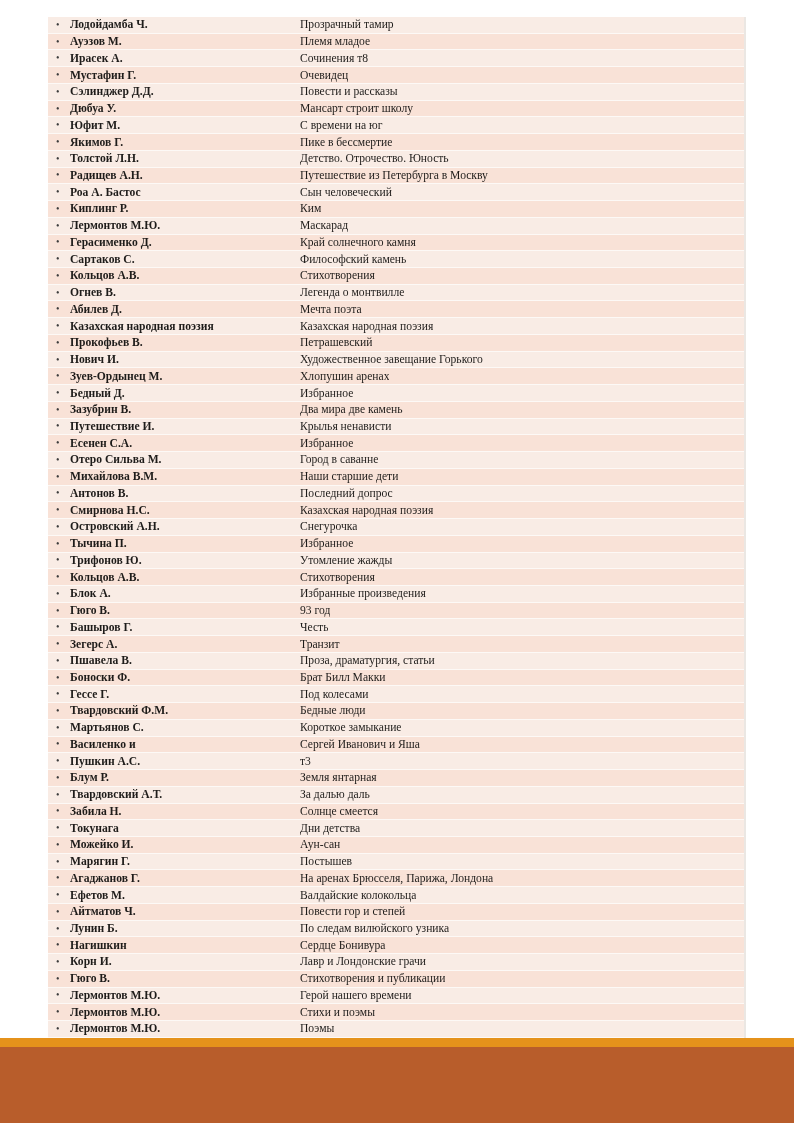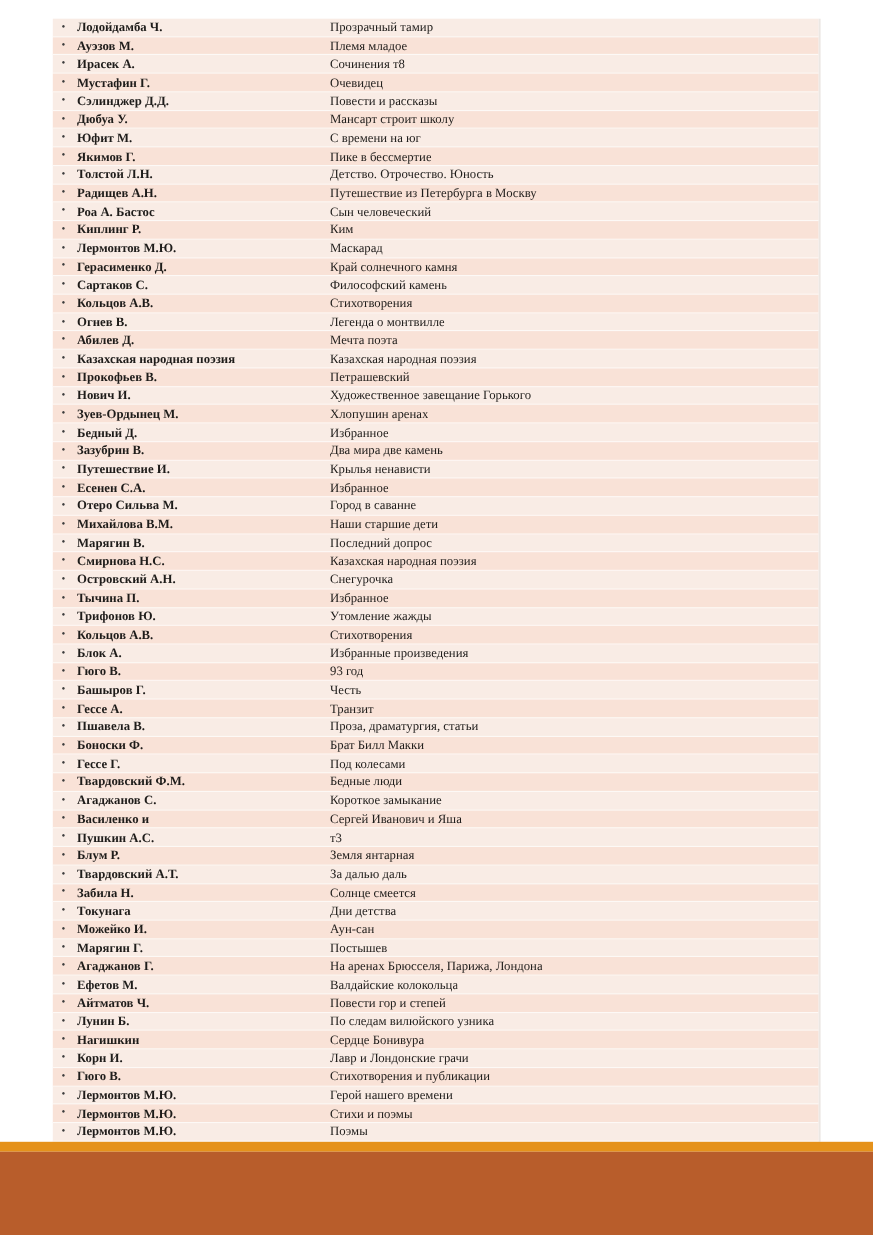--- a/index.html
+++ b/index.html
@@ -235,21 +235,21 @@
       </div>
 
       <div class="row even">
         <span class="bullet">•</span>
         <span class="author">Михайлова В.М.</span>
         <span class="title">Наши старшие дети</span>
       </div>
 
       <div class="row">
         <span class="bullet">•</span>
-        <span class="author">Марягин В.</span>
+        <span class="author">Антонов В.</span>
         <span class="title">Последний допрос</span>
       </div>
 
       <div class="row even">
         <span class="bullet">•</span>
         <span class="author">Смирнова Н.С.</span>
         <span class="title">Казахская народная поэзия</span>
       </div>
 
       <div class="row">
@@ -289,21 +289,21 @@
       </div>
 
       <div class="row">
         <span class="bullet">•</span>
         <span class="author">Башыров Г.</span>
         <span class="title">Честь</span>
       </div>
 
       <div class="row even">
         <span class="bullet">•</span>
-        <span class="author">Гессе А.</span>
+        <span class="author">Зегерс А.</span>
         <span class="title">Транзит</span>
       </div>
 
       <div class="row">
         <span class="bullet">•</span>
         <span class="author">Пшавела В.</span>
         <span class="title">Проза, драматургия, статьи</span>
       </div>
 
       <div class="row even">
@@ -319,21 +319,21 @@
       </div>
 
       <div class="row even">
         <span class="bullet">•</span>
         <span class="author">Твардовский Ф.М.</span>
         <span class="title">Бедные люди</span>
       </div>
 
       <div class="row">
         <span class="bullet">•</span>
-        <span class="author">Агаджанов С.</span>
+        <span class="author">Мартьянов С.</span>
         <span class="title">Короткое замыкание</span>
       </div>
 
       <div class="row even">
         <span class="bullet">•</span>
         <span class="author">Василенко и</span>
         <span class="title">Сергей Иванович и Яша</span>
       </div>
 
       <div class="row">

